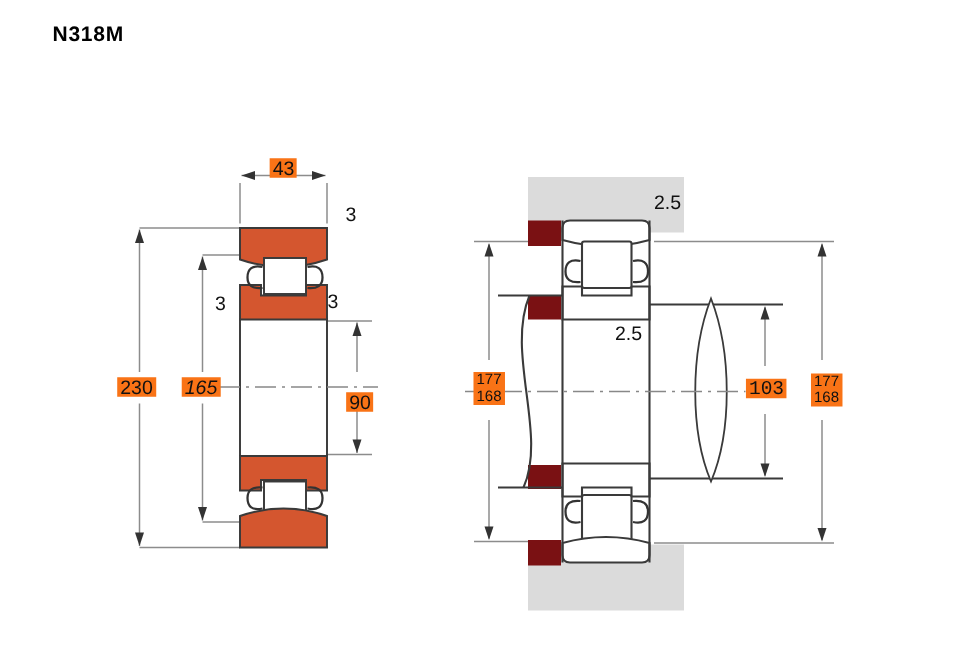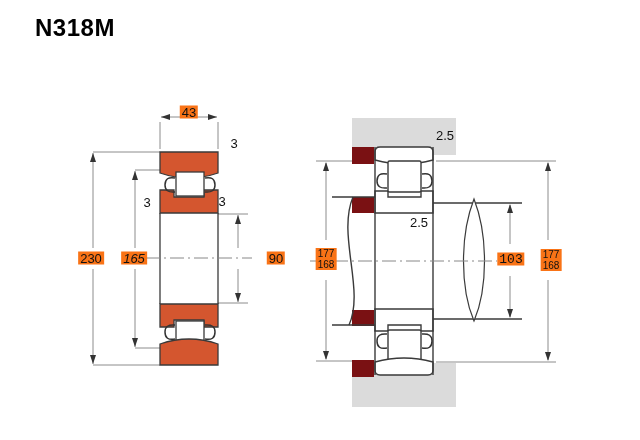--- a/index.html
+++ b/index.html
@@ -11,21 +11,21 @@
   #drawing{position:absolute;left:0;top:0;}
   .lbl{
     position:absolute;transform:translate(-50%,-50%);
     font-size:13px;line-height:13px;color:#111;white-space:nowrap;
     text-align:center;
   }
   .lbl.bg{background:#f97316;padding:0 2px;}
   .lbl.stacked{font-size:10px;line-height:11px;}
   .title{
     position:absolute;left:35px;top:14px;
-    font-size:24px;font-weight:bold;letter-spacing:.5px;color:#000;
+    font-size:14px;font-weight:bold;letter-spacing:.5px;color:#000;
   }
 </style>
 </head>
 <body>
 
 <div class="title">N318M</div>
 
 <svg id="drawing" width="640" height="440" viewBox="0 0 640 440">
 
   <g>
@@ -139,21 +139,21 @@
     </g>
   </g>
 </svg>
 
 <div class="lbl bg" style="left:189px;top:112px;">43</div>
 <div class="lbl" style="left:234px;top:143px;">3</div>
 <div class="lbl" style="left:147px;top:202px;">3</div>
 <div class="lbl" style="left:222px;top:201px;">3</div>
 <div class="lbl bg" style="left:91px;top:258px;">230</div>
 <div class="lbl bg" style="left:134px;top:258px;font-style:italic;">165</div>
-<div class="lbl bg" style="left:240px;top:258px;margin-left:36px;">90</div>
+<div class="lbl bg" style="left:240px;top:268px;">90</div>
 
 <div class="lbl" style="left:445px;top:135px;">2.5</div>
 <div class="lbl" style="left:419px;top:222px;">2.5</div>
 <div class="lbl stacked bg" style="left:326px;top:259px;">
   <span>177</span><br>
   <span>168</span>
 </div>
 <div class="lbl bg" style="left:511px;top:259px;font-family:Liberation Mono, monospace;">103</div>
 <div class="lbl stacked bg" style="left:551px;top:260px;">
   <span>177</span><br>

